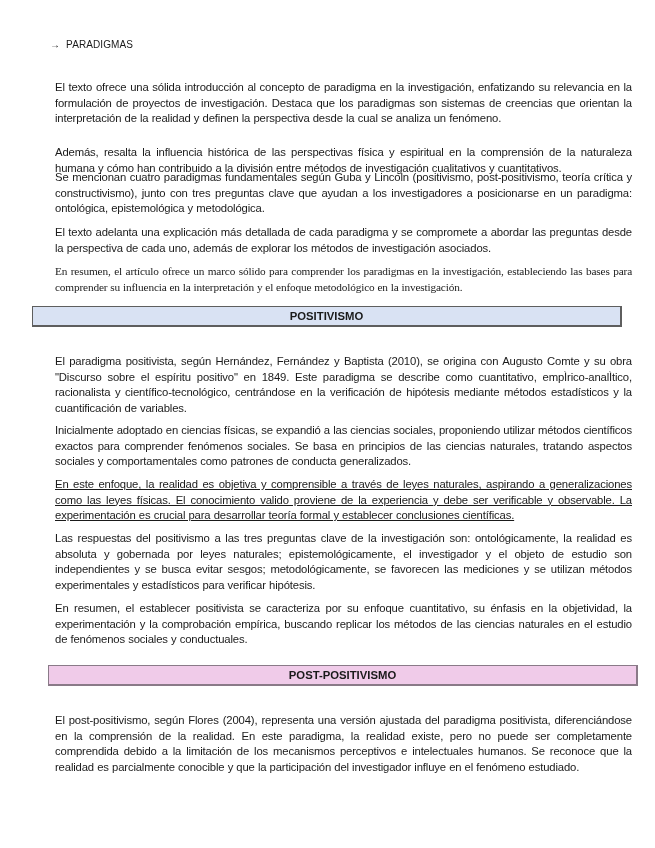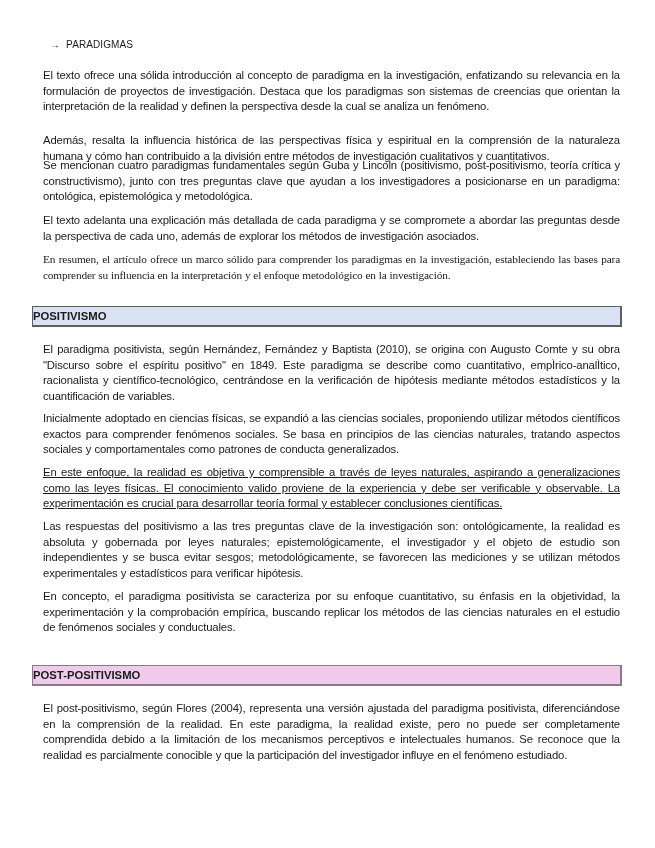--- a/index.html
+++ b/index.html
@@ -8,27 +8,27 @@
       font-family: "Liberation Sans", sans-serif; color: #1a1a1a;
     }
     .top-heading {
       position: absolute; left: 50px; top: 39px;
       font-size: 10px; letter-spacing: 0.1px;
     }
     .top-heading .arrow { margin-right: 6px; }
     .para {
       position: absolute; left: 39px; width: 577px;
       font-size: 11.3px; line-height: 15.6px; text-align: justify;
-      margin: 4px; letter-spacing: -0.15px; word-spacing: 0.2px;
+      margin: 16px; letter-spacing: -0.15px; word-spacing: 0.2px;
     }
     .section-box {
       position: absolute; left: 32px; width: 590px; height: 21px;
       border: 2px solid #5e5e5e; border-top-width: 1.5px; border-left-width: 1.5px;
       box-sizing: border-box;
-      display: flex; align-items: center; justify-content: flex-start;
+      display: flex; align-items: center; justify-content: center;
       font-weight: bold; font-size: 11.3px; letter-spacing: 0px;
     }
     .box-blue { background: #d9e2f3; }
     .box-pink { background: #f0cbe9; border-color: #8a7a88; }
   </style>
 </head>
 <body>
 
 <div>
 
@@ -43,21 +43,21 @@
   <p class="para" style="top:248px;font-family:Liberation Serif, serif;">En resumen, el artículo ofrece un marco sólido para comprender los paradigmas en la investigación, estableciendo las bases para comprender su influencia en la interpretación y el enfoque metodológico en la investigación.</p>
 
   <div class="section-box box-blue" style="top:306px;">
     <span>POSITIVISMO</span>
   </div>
 
   <p class="para" style="top:338px;">El paradigma positivista, según Hernández, Fernández y Baptista (2010), se origina con Augusto Comte y su obra "Discurso sobre el espíritu positivo" en 1849. Este paradigma se describe como cuantitativo, empÌrico-analÌtico, racionalista y científico-tecnológico, centrándose en la verificación de hipótesis mediante métodos estadísticos y la cuantificación de variables.</p>
   <p class="para" style="top:407px;">Inicialmente adoptado en ciencias físicas, se expandió a las ciencias sociales, proponiendo utilizar métodos científicos exactos para comprender fenómenos sociales. Se basa en principios de las ciencias naturales, tratando aspectos sociales y comportamentales como patrones de conducta generalizados.</p>
   <p class="para" style="top:461px;text-decoration:underline;">En este enfoque, la realidad es objetiva y comprensible a través de leyes naturales, aspirando a generalizaciones como las leyes físicas. El conocimiento valido proviene de la experiencia y debe ser verificable y observable. La experimentación es crucial para desarrollar teoría formal y establecer conclusiones científicas.</p>
   <p class="para" style="top:515px;">Las respuestas del positivismo a las tres preguntas clave de la investigación son: ontológicamente, la realidad es absoluta y gobernada por leyes naturales; epistemológicamente, el investigador y el objeto de estudio son independientes y se busca evitar sesgos; metodológicamente, se favorecen las mediciones y se utilizan métodos experimentales y estadísticos para verificar hipótesis.</p>
-  <p class="para" style="top:585px;">En concepto, el paradigma positivista se caracteriza por su enfoque cuantitativo, su énfasis en la objetividad, la experimentación y la comprobación empírica, buscando replicar los métodos de las ciencias naturales en el estudio de fenómenos sociales y conductuales.</p>
+  <p class="para" style="top:585px;">En resumen, el establecer positivista se caracteriza por su enfoque cuantitativo, su énfasis en la objetividad, la experimentación y la comprobación empírica, buscando replicar los métodos de las ciencias naturales en el estudio de fenómenos sociales y conductuales.</p>
 
-  <div class="section-box box-pink" style="top:665px;">
+  <div class="section-box box-pink" style="top:665px;margin-left:16px;">
     <span>POST-POSITIVISMO</span>
   </div>
 
   <p class="para" style="top:697px;">El  post-positivismo, según Flores (2004), representa una versión ajustada del paradigma positivista, diferenciándose en la comprensión de la realidad. En este paradigma, la realidad existe, pero no puede ser completamente comprendida debido a la limitación de los mecanismos perceptivos e intelectuales humanos. Se reconoce que la realidad es parcialmente conocible y que la participación del investigador influye en el fenómeno estudiado.</p>
 
 </div>
 
 </body></html>

